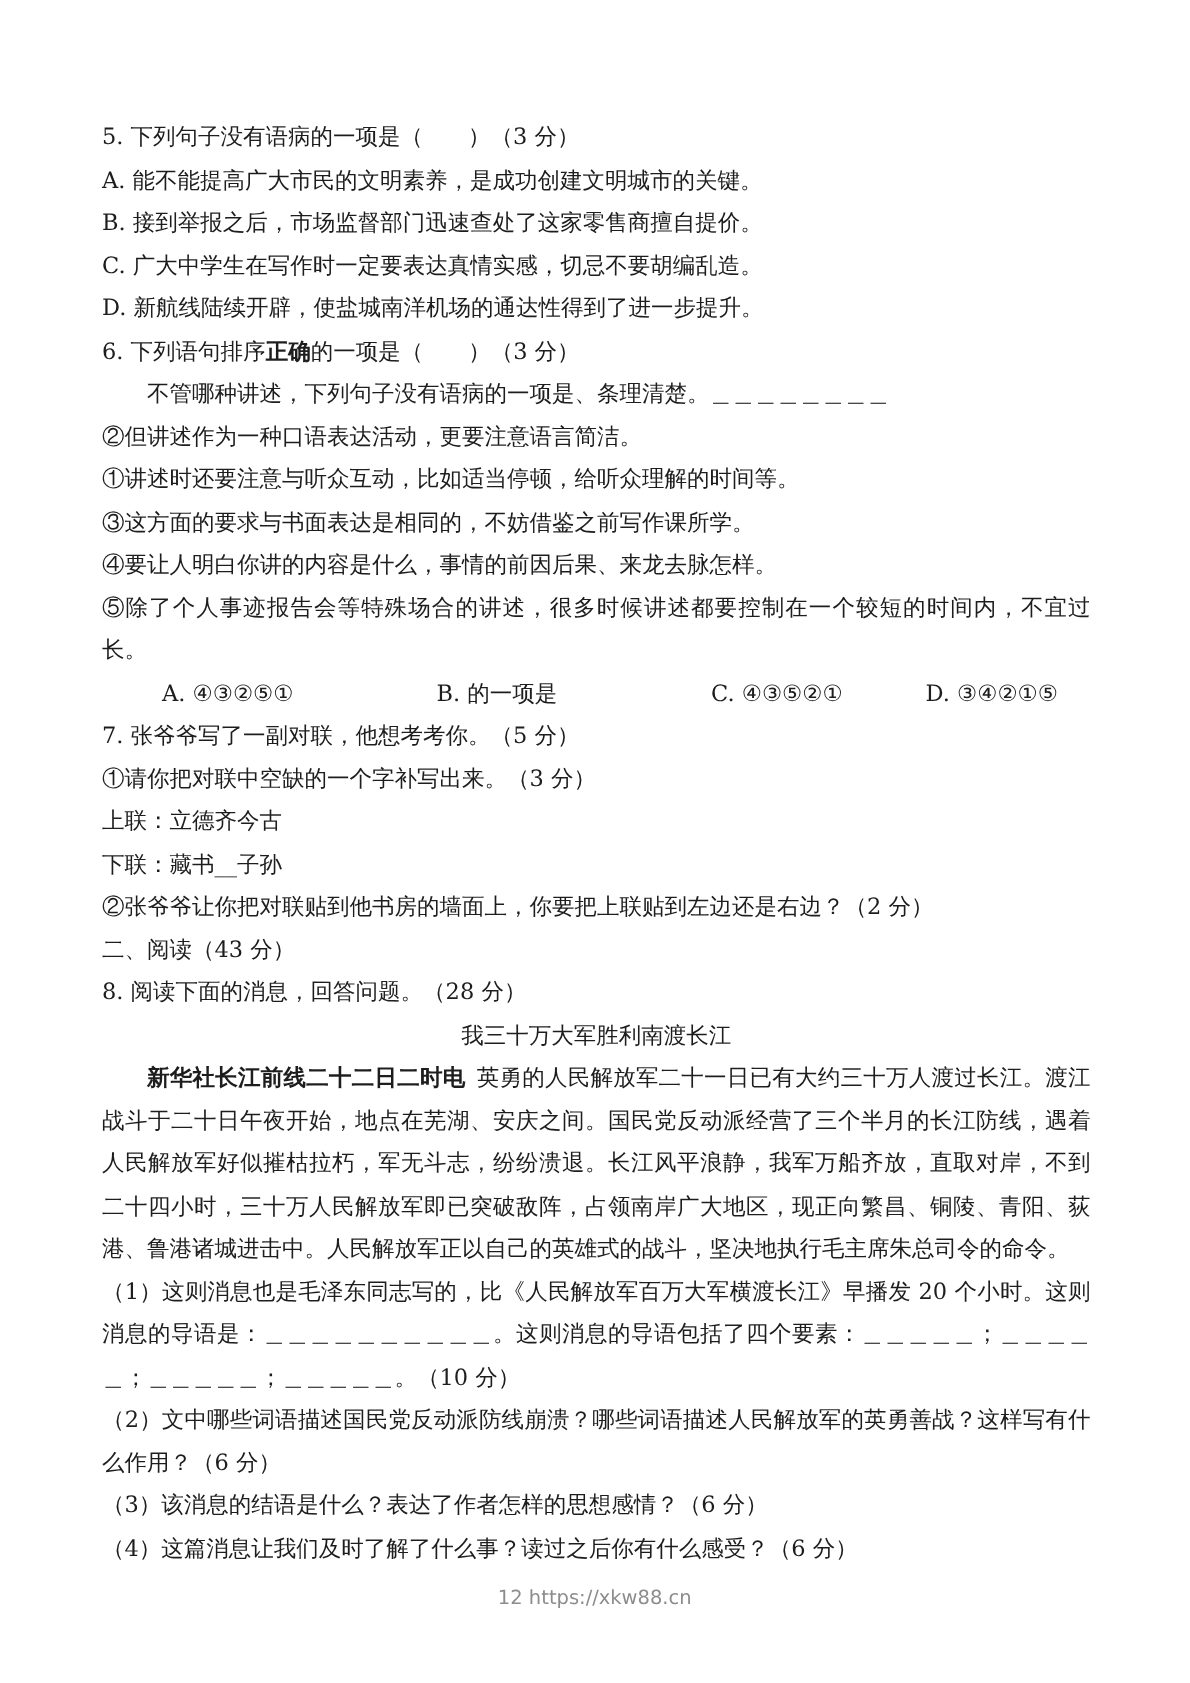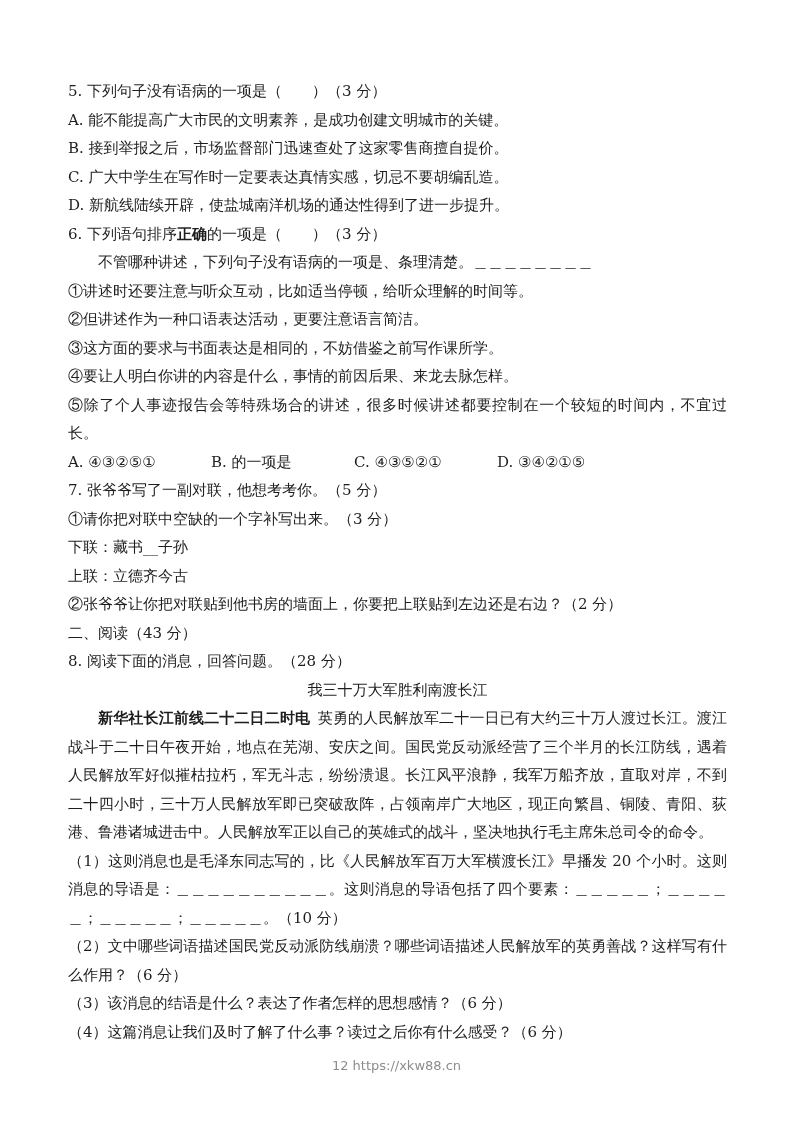--- a/index.html
+++ b/index.html
@@ -20,21 +20,21 @@
     line-height: 28.5px;
     color: #1d1d1d;
     text-align: justify;
   }
   p.line { margin: 0; }
   .indent { text-indent: 2em; }
   .bold { font-weight: 700; }
   .news-title { text-align: center; font-weight: 400; }
   .dateline { font-weight: 700; margin-right: 0.5em; }
   .options-row { margin: 0; }
-  .opt { display: inline-block; width: 143px; }
+  .opt { display: inline-block; width: 143px; margin-left: 40px; }
   .opt-last { display: inline-block; }
   .footer {
     position: absolute;
     top: 1058px;
     left: 0;
     width: 793px;
     text-align: center;
     color: #8c8c8c;
     font-size: 13px;
     font-family: "DejaVu Sans", "Liberation Sans", sans-serif;
@@ -48,31 +48,31 @@
 
 
     <p class="line">5. 下列句子没有语病的一项是（　　）（3 分）</p>
     <p class="line">A. 能不能提高广大市民的文明素养，是成功创建文明城市的关键。</p>
     <p class="line">B. 接到举报之后，市场监督部门迅速查处了这家零售商擅自提价。</p>
     <p class="line">C. 广大中学生在写作时一定要表达真情实感，切忌不要胡编乱造。</p>
     <p class="line">D. 新航线陆续开辟，使盐城南洋机场的通达性得到了进一步提升。</p>
 
     <p class="line"><span>6. 下列语句排序</span><span class="bold">正确</span><span>的一项是（　　）（3 分）</span></p>
     <p class="line indent">不管哪种讲述，下列句子没有语病的一项是、条理清楚。＿＿＿＿＿＿＿＿</p>
+    <p class="line">②但讲述作为一种口语表达活动，更要注意语言简洁。</p>
     <p class="line">①讲述时还要注意与听众互动，比如适当停顿，给听众理解的时间等。</p>
-    <p class="line">②但讲述作为一种口语表达活动，更要注意语言简洁。</p>
     <p class="line">③这方面的要求与书面表达是相同的，不妨借鉴之前写作课所学。</p>
     <p class="line">④要让人明白你讲的内容是什么，事情的前因后果、来龙去脉怎样。</p>
     <p class="line">⑤除了个人事迹报告会等特殊场合的讲述，很多时候讲述都要控制在一个较短的时间内，不宜过长。</p>
     <p class="line options-row"><span class="opt">A. ④③②⑤①</span><span class="opt">B. 的一项是</span><span class="opt">C. ④③⑤②①</span><span class="opt-last">D. ③④②①⑤</span></p>
 
     <p class="line">7. 张爷爷写了一副对联，他想考考你。（5 分）</p>
     <p class="line">①请你把对联中空缺的一个字补写出来。（3 分）</p>
+    <p class="line">上联：立德齐今古</p>
     <p class="line">下联：藏书__子孙</p>
-    <p class="line">上联：立德齐今古</p>
     <p class="line">②张爷爷让你把对联贴到他书房的墙面上，你要把上联贴到左边还是右边？（2 分）</p>
 
     <p class="line">二、阅读（43 分）</p>
     <p class="line">8. 阅读下面的消息，回答问题。（28 分）</p>
 
     <p class="line news-title">我三十万大军胜利南渡长江</p>
     <p class="line indent"><span class="dateline">新华社长江前线二十二日二时电</span><span>英勇的人民解放军二十一日已有大约三十万人渡过长江。渡江战斗于二十日午夜开始，地点在芜湖、安庆之间。国民党反动派经营了三个半月的长江防线，遇着人民解放军好似摧枯拉朽，军无斗志，纷纷溃退。长江风平浪静，我军万船齐放，直取对岸，不到二十四小时，三十万人民解放军即已突破敌阵，占领南岸广大地区，现正向繁昌、铜陵、青阳、荻港、鲁港诸城进击中。人民解放军正以自己的英雄式的战斗，坚决地执行毛主席朱总司令的命令。</span></p>
 
     <p class="line">（1）这则消息也是毛泽东同志写的，比《人民解放军百万大军横渡长江》早播发 20 个小时。这则消息的导语是：＿＿＿＿＿＿＿＿＿＿。这则消息的导语包括了四个要素：＿＿＿＿＿；＿＿＿＿＿；＿＿＿＿＿；＿＿＿＿＿。（10 分）</p>
     <p class="line">（2）文中哪些词语描述国民党反动派防线崩溃？哪些词语描述人民解放军的英勇善战？这样写有什么作用？（6 分）</p>

